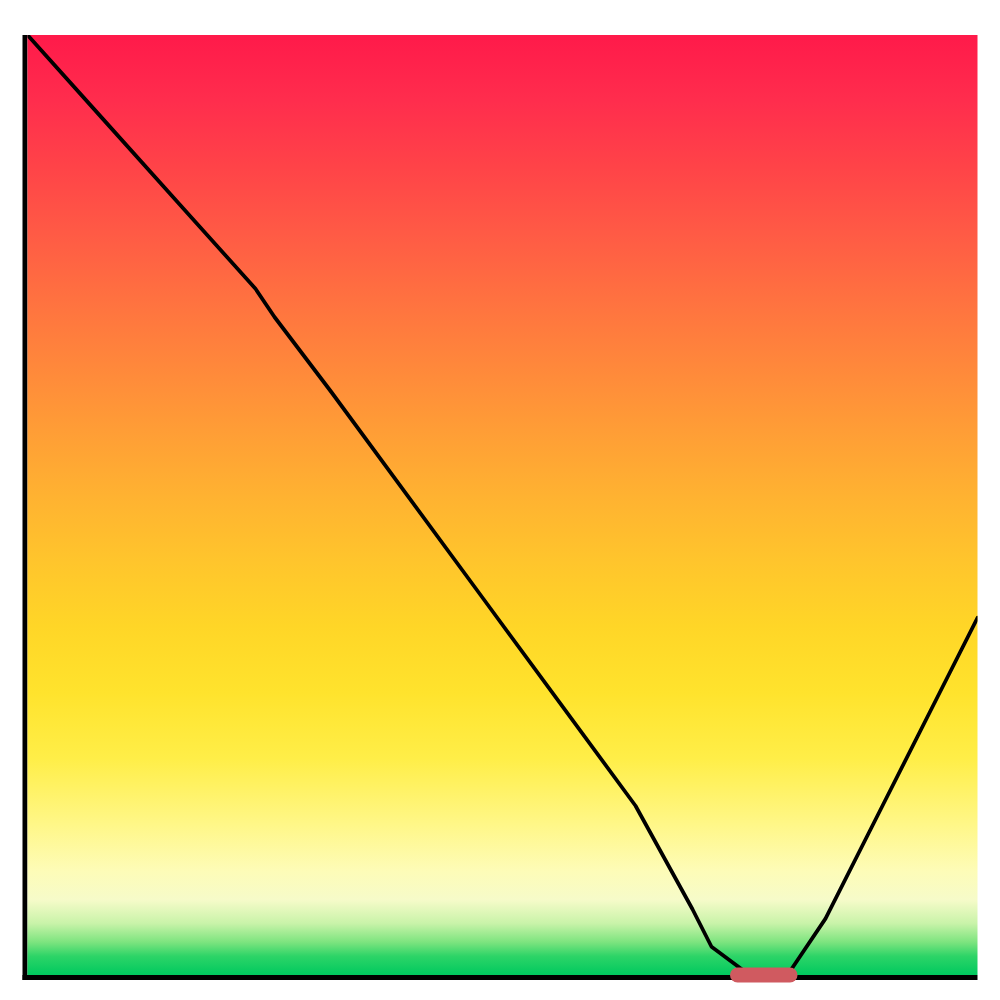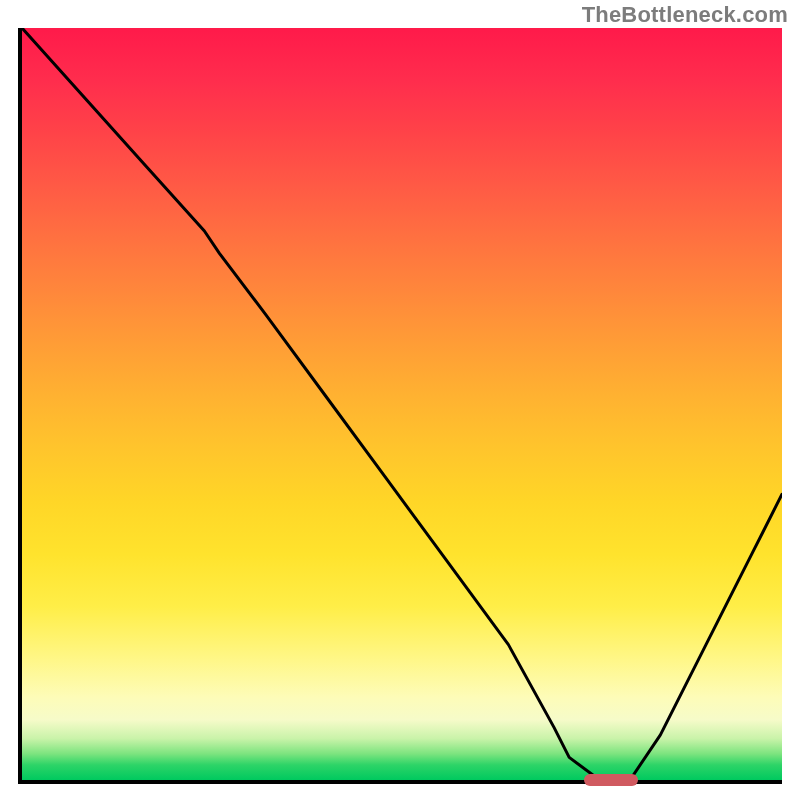--- a/index.html
+++ b/index.html
@@ -75,21 +75,20 @@
     position: absolute;
     height: 12px;
     border-radius: 6px;
     background: #d05a60;
   }
 </style>
 </head>
 <body>
 <div class="container">
 
-  <div class="watermark">TheBottleneck.com</div>
 
   <div class="plot-frame">
     <div class="gradient-fill"></div>
 
     <svg class="curve" viewBox="0 0 760 752" preserveAspectRatio="none">
       <path id="curve-path" fill="none" stroke="#000" stroke-width="3" stroke-linejoin="round" stroke-linecap="round" d="M0.0 0.0 L60.8 67.7 L121.6 135.4 L182.4 203.0 L197.6 225.6 L243.2 285.8 L304.0 368.5 L364.8 451.2 L425.6 533.9 L486.4 616.6 L532.0 699.4 L547.2 729.4 L577.6 752.0 L608.0 752.0 L638.4 706.9 L684.0 616.6 L729.6 526.4 L760.0 466.2"></path>
     </svg>
 
     <div id="marker" class="marker" style="left: 562.4px; width: 53.2px; bottom: -6px;"></div>
   </div>

